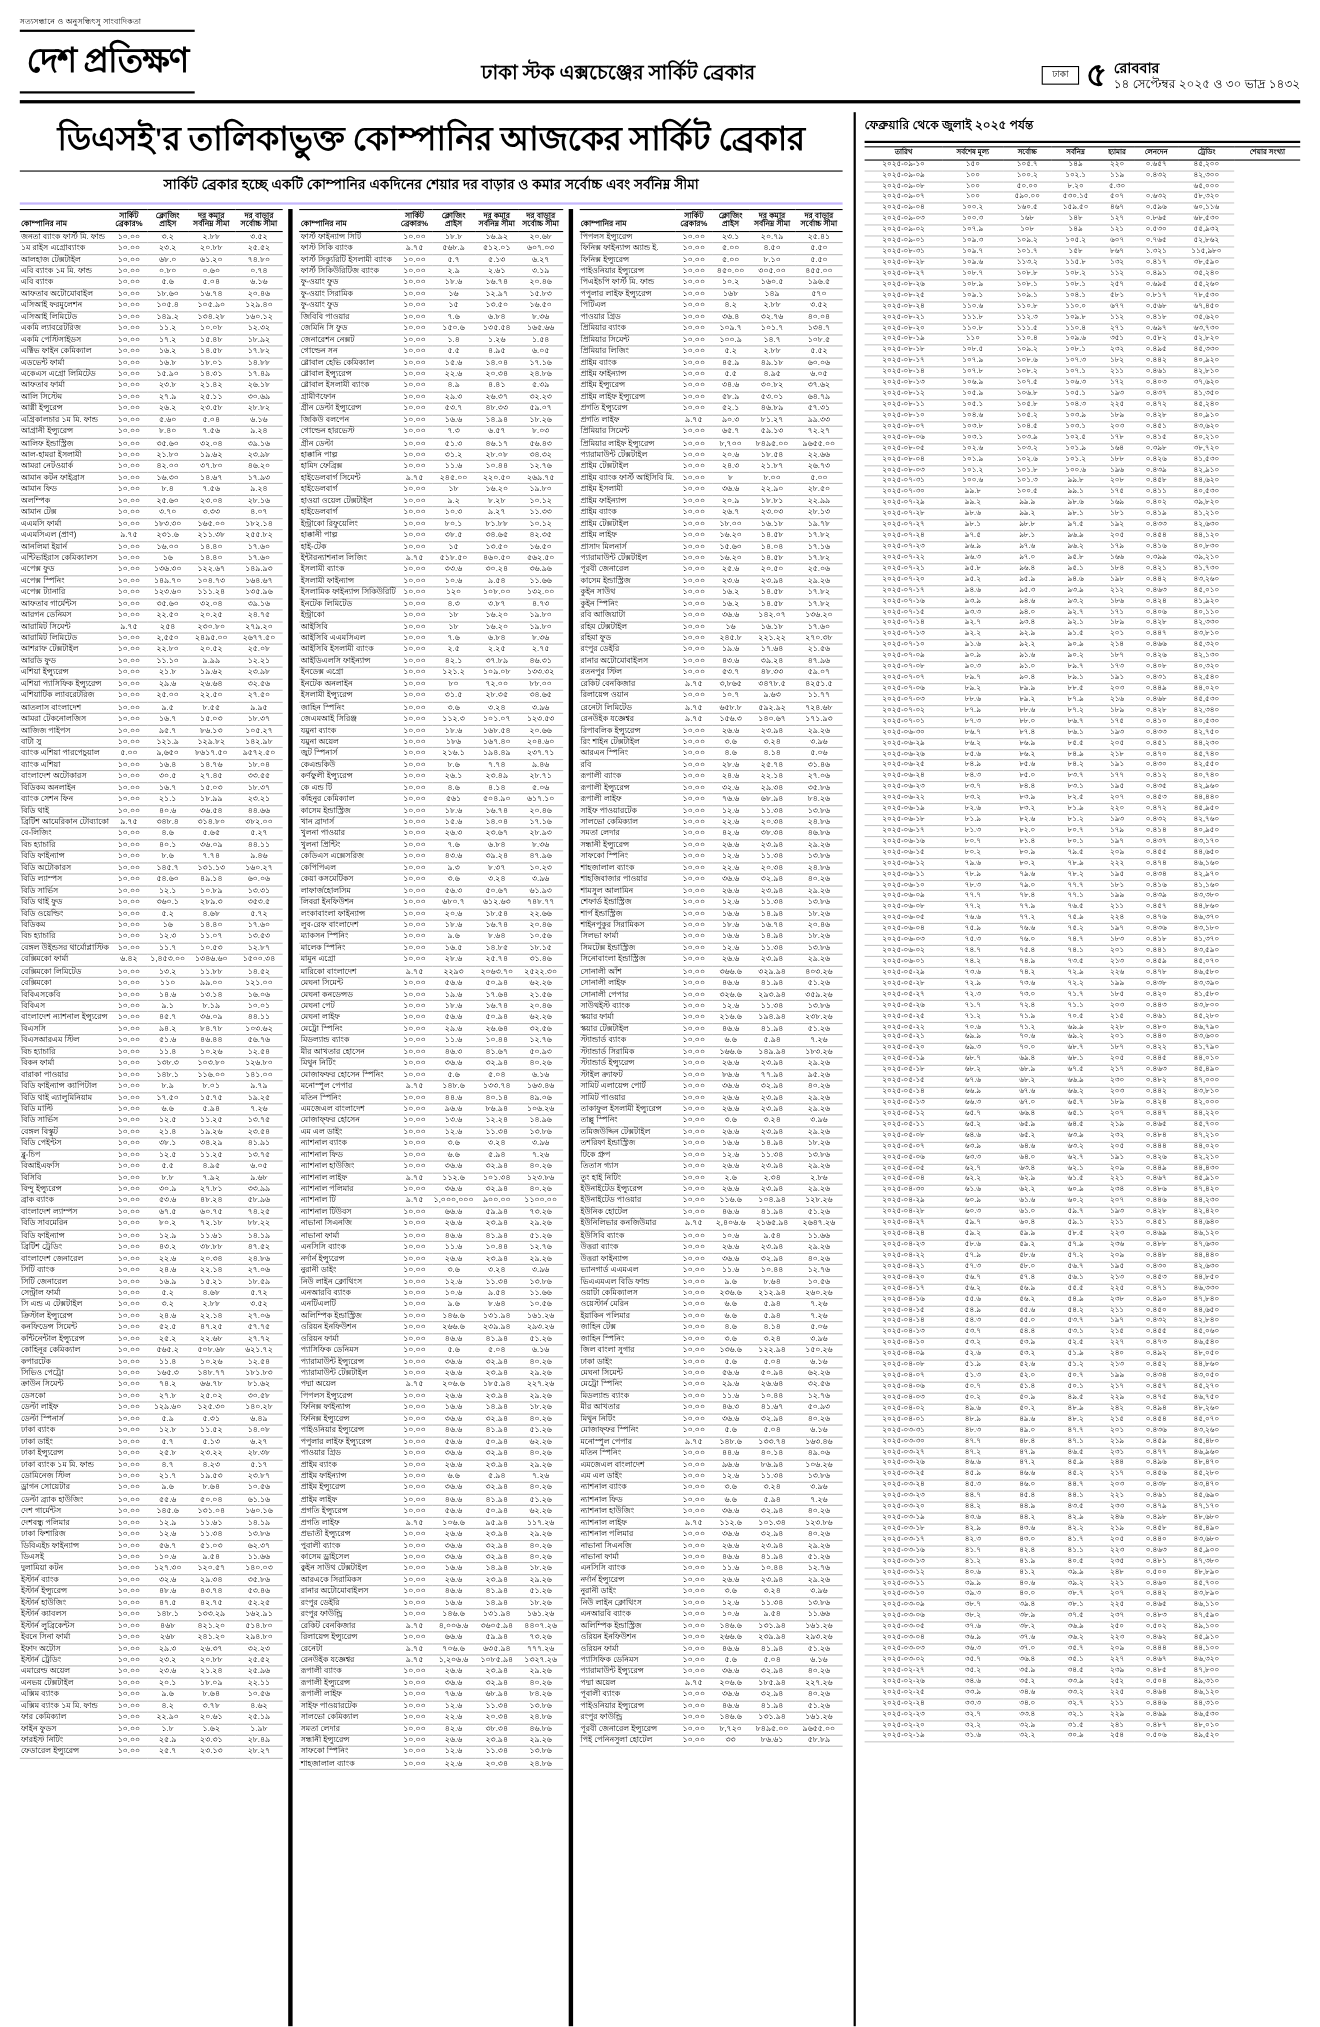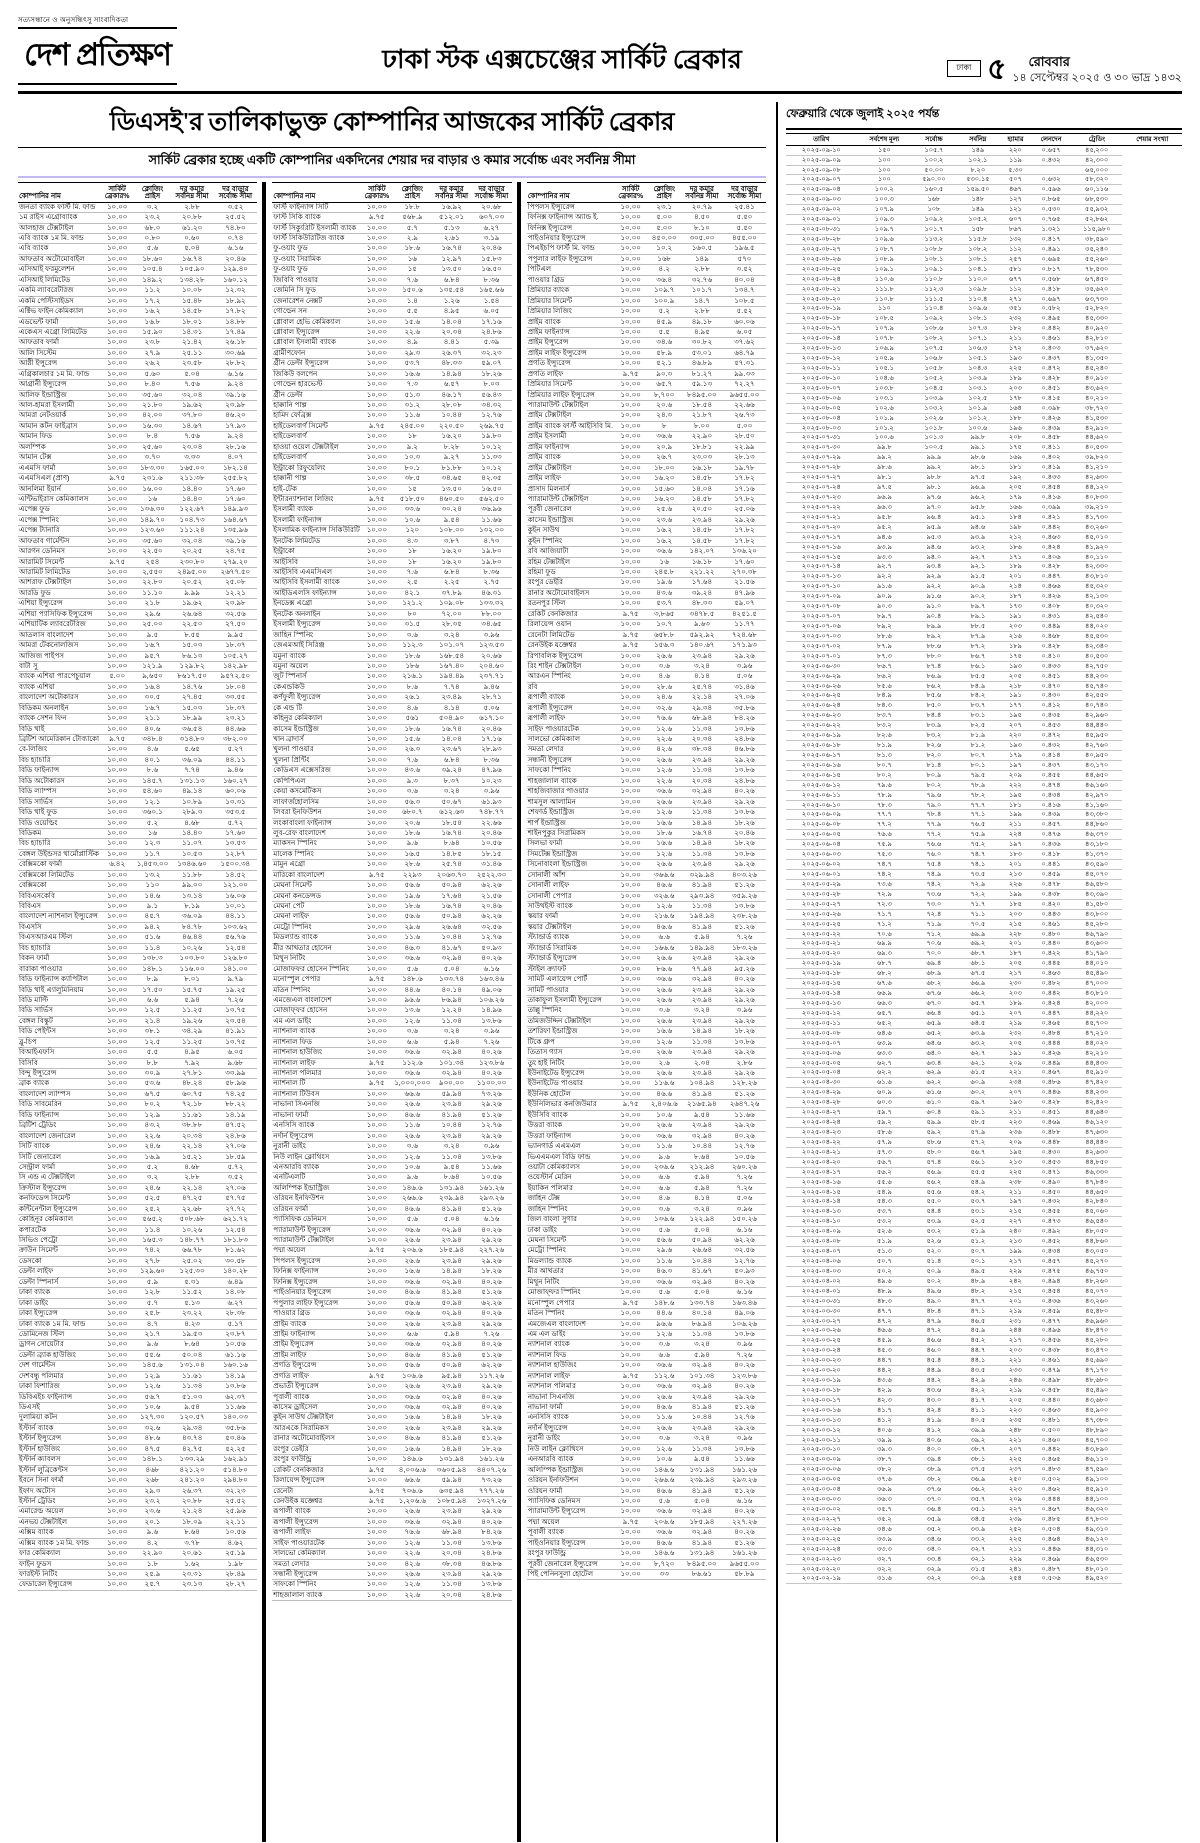--- a/index.html
+++ b/index.html
@@ -24,43 +24,43 @@
   .logo-wrap { display:flex; flex-direction:column; }
   .logo-sub { font-size:7px; letter-spacing:.2px; margin-bottom:1px; }
   .logo {
     font-family:"Liberation Serif", serif;
     font-weight:bold; font-size:31px; letter-spacing:-1px;
     border-top:2px solid #000; border-bottom:2px solid #000;
     padding:1px 6px;
   }
   .center-title {
     font-family:"Liberation Serif", serif;
-    font-weight:bold; font-size:26px; text-align:center; flex:1;
+    font-weight:bold; font-size:18px; text-align:center; flex:1;
     padding-bottom:2px;
   }
   .date-block { display:flex; align-items:center; gap:6px; }
   .date-badge {
     border:1px solid #000; font-size:8px; padding:3px 4px; line-height:1.1;
     text-align:center; width:34px;
   }
   .big-num {
     font-family:"Liberation Serif", serif;
     font-size:30px; font-weight:bold; line-height:1;
   }
   .date-txt { font-size:11px; line-height:1.35; }
-  .date-txt .day { font-weight:bold; font-size:13px;margin-left:16px; }
+  .date-txt .day { font-weight:bold; font-size:13px; }
 
   
   .body-wrap { display:flex; gap:10px; margin-top:8px; height:1740px; }
   .left-col { flex:0 0 748px; display:flex; flex-direction:column; }
   .right-col { flex:1; display:flex; flex-direction:column; border-left:2px solid #000; padding-left:8px; }
 
   .headline {
     font-family:"Liberation Serif", serif;
-    font-weight:bold; font-size:25px; text-align:center; letter-spacing:-.3px;
+    font-weight:bold; font-size:30px; text-align:center; letter-spacing:-.3px;
     border-bottom:1px solid #000; padding-bottom:2px;
   }
   .subhead {
     font-size:12.5px; text-align:center; padding:3px 0 5px 0;
     border-bottom:2px solid #c4b5fd; font-weight:bold;
   }
 
   .tricol { display:flex; gap:6px; margin-top:4px; flex:1; }
   .tricol .col { flex:1; border-right:4px solid #000000; padding-right:5px; }
   .tricol .col:last-child { border-right:none; padding-right:0; }

